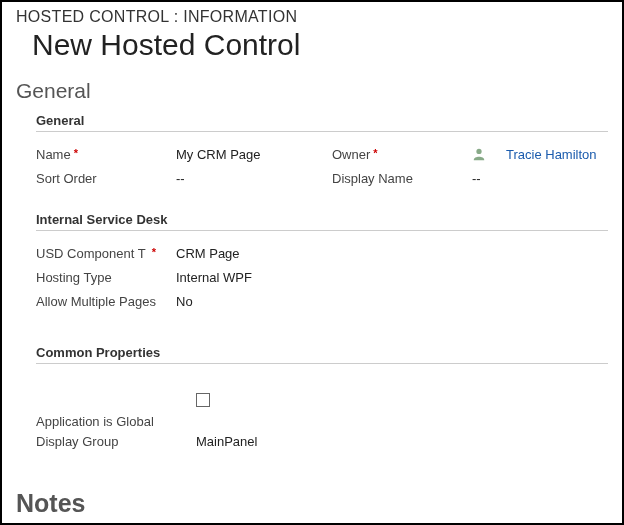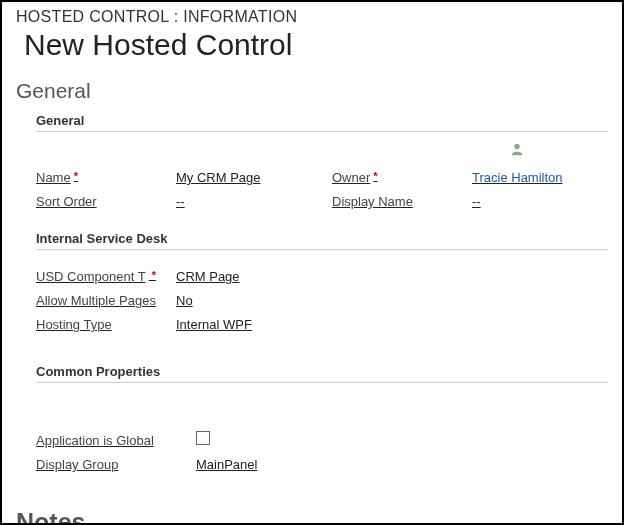--- a/index.html
+++ b/index.html
@@ -6,31 +6,31 @@
   html, body { margin:0; padding:0; }
   body {
     width:624px; height:525px;
     font-family:"Segoe UI", Arial, sans-serif;
     font-size:13px; color:#222;
     border:2px solid #000; background:#fff;
     position:relative; overflow:hidden;
   }
   .page { padding:6px 14px 0 14px; }
   .breadcrumb { font-size:16px; letter-spacing:0.3px; color:#333; text-transform:uppercase; }
-  .title { font-size:30px; font-weight:300; color:#222; margin:2px 0 18px 8px; line-height:1.1; }
+  .title { font-size:30px; font-weight:300; color:#222; margin:2px 0 18px 16px; line-height:1.1; }
   .section-title { font-size:21px; font-weight:300; color:#555; margin:8px 0 10px 0; }
   .block { padding-left:20px; margin-bottom:22px; }
   .block-heading { font-size:13px; font-weight:600; color:#333; border-bottom:1px solid #ccc; padding-bottom:3px; margin-bottom:10px; }
   .field-grid { display:grid; grid-template-columns: repeat(2, 1fr); column-gap:20px; }
-  .field-row { display:flex; align-items:flex-end; min-height:24px; font-size:13px;text-decoration:underline; }
+  .field-row { display:flex; align-items:center; min-height:24px; font-size:13px; }
   .field-label { width:140px; flex:0 0 140px; color:#444; display:flex; align-items:flex-start; }
   .req { color:#c00; font-size:11px; margin-left:3px; font-weight:bold; }
   .field-value { color:#222; }
   .lookup { color:#1a5bad; }
-  .lookup-row { display:flex; align-items:center; gap:14px;flex-direction:column; }
+  .lookup-row { display:flex; align-items:center; gap:20px; }
   .user-icon { width:14px; height:14px; }
   .checkbox { width:14px; height:14px; border:1px solid #666; display:inline-block; background:#fff; }
   .notes-title { font-size:25px; font-weight:700; color:#555; margin-top:36px; }
 </style>
 </head>
 <body>
 
 <div class="page">
 
   <div class="breadcrumb">HOSTED CONTROL : INFORMATION</div>
@@ -81,29 +81,29 @@
     <div>
       <div class="field-row">
         <div class="field-label">
           <span>USD Component T</span>
           <span class="req">&nbsp;*</span>
         </div>
         <div class="field-value">CRM Page</div>
       </div>
       <div class="field-row">
         <div class="field-label">
+          <span>Hosting Type</span>
+        </div>
+        <div class="field-value">Internal WPF</div>
+      </div>
+      <div class="field-row">
+        <div class="field-label">
           <span>Allow Multiple Pages</span>
         </div>
         <div class="field-value">No</div>
-      </div>
-      <div class="field-row">
-        <div class="field-label">
-          <span>Hosting Type</span>
-        </div>
-        <div class="field-value">Internal WPF</div>
       </div>
     </div>
   </div>
 
   <div style="height:10px;"></div>
 
   <div class="block">
     <div class="block-heading">Common Properties</div>
     <div>
       <div class="field-row">

